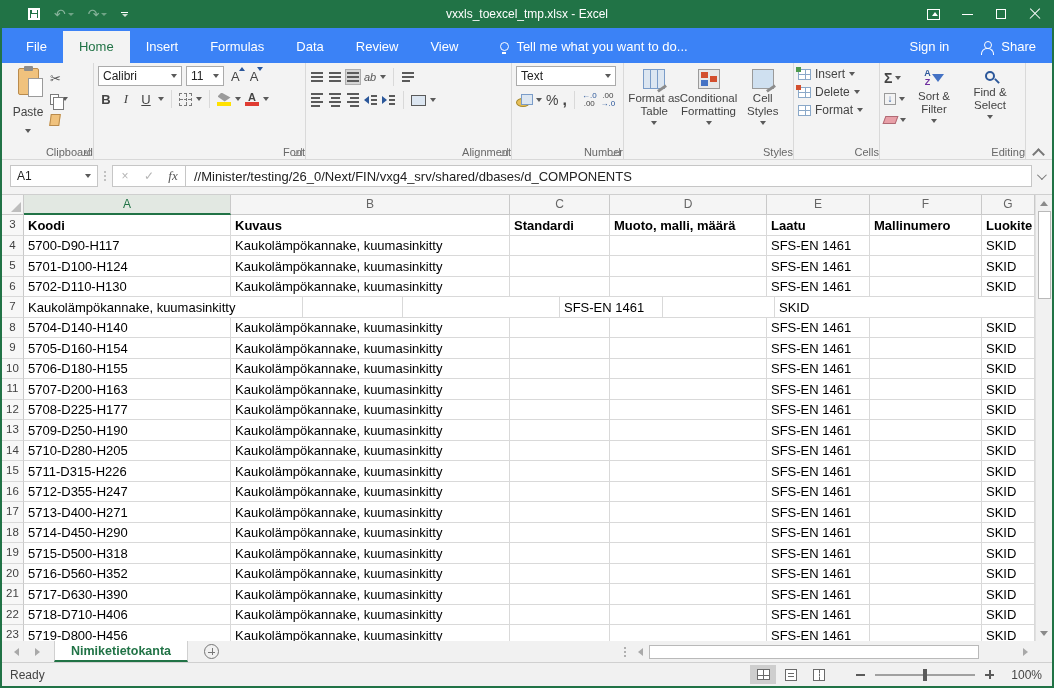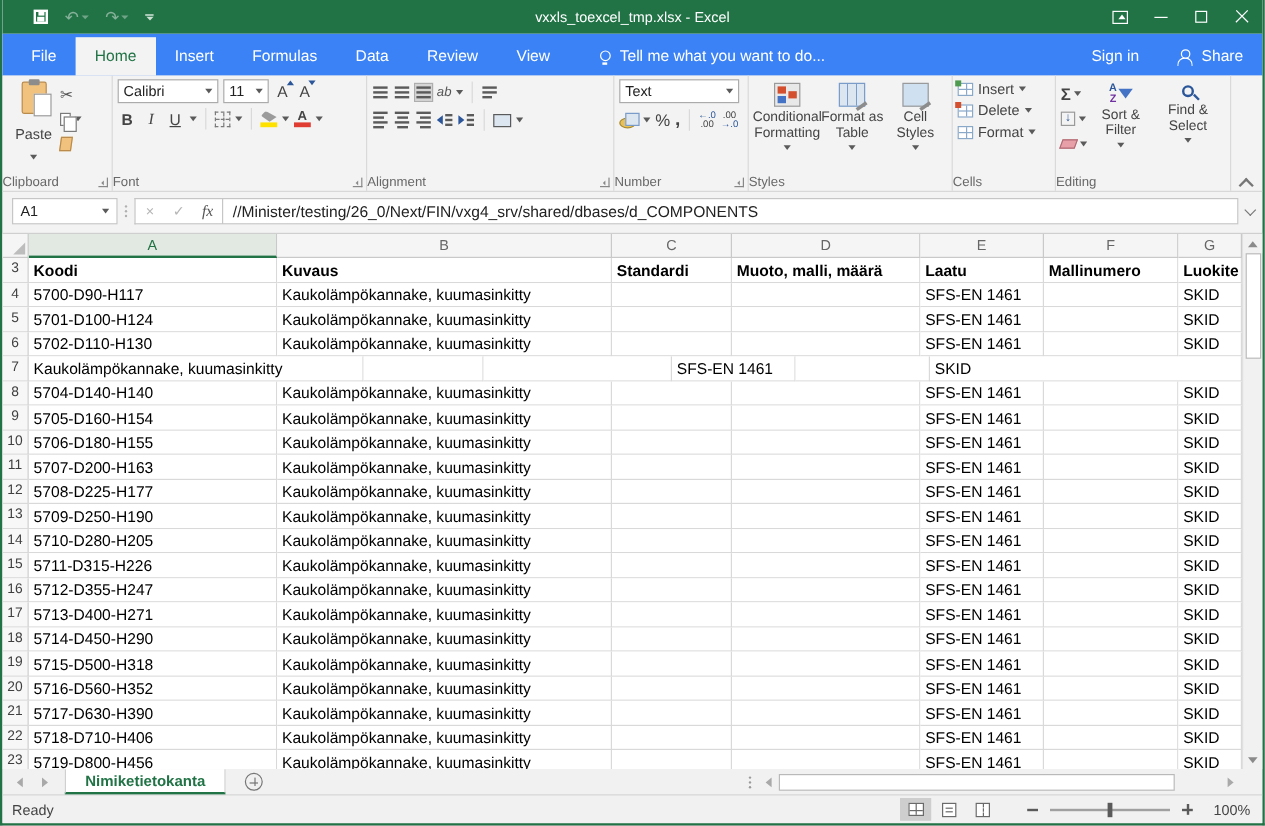--- a/index.html
+++ b/index.html
@@ -44,21 +44,21 @@
   .tr-right{ margin-left:auto; display:flex; align-items:center; gap:0; }
   .signin{ font-size:13px; padding:0 18px 9px; }
   .sharebtn{ display:flex; align-items:center; gap:6px; font-size:13px; padding:0 16px 9px 14px; }
   .i-person{ width:14px; height:12px; position:relative; }
   .i-person:before{ content:''; position:absolute; left:3px; top:0; width:6px; height:6px; border:1.3px solid #fff; border-radius:50%; }
   .i-person:after{ content:''; position:absolute; left:0; bottom:-2px; width:11px; height:6px; border:1.3px solid #fff; border-bottom:none; border-radius:6px 6px 0 0; }
 
   
   .ribbon{ height:97px; flex:0 0 97px; background:#f3f3f3; border-bottom:1px solid #d8d8d8; display:flex; position:relative; }
   .rgroup{ position:relative; border-right:1px solid #d9d9d9; padding:3px 4px 16px; display:flex; }
-  .glabel{ position:absolute; bottom:1px; left:0; right:0; text-align:left; font-size:11px; color:#686868; }
+  .glabel{ position:absolute; bottom:1px; left:0; right:0; text-align:right; font-size:11px; color:#686868; }
   .launcher{ position:absolute; right:3px; bottom:3px; width:8px; height:8px; border-bottom:1px solid #888; border-right:1px solid #888; }
   .launcher:after{ content:''; position:absolute; right:1px; bottom:1px; width:0;height:0; border-top:3px solid transparent; border-left:3px solid #888; transform:rotate(45deg); }
   .dd{ width:0;height:0;border-left:3px solid transparent;border-right:3px solid transparent;border-top:4px solid #5a5a5a; }
   .btnrow{ display:flex; align-items:center; gap:4px; }
 
   
   .g-clip{ width:92px; }
   .paste{ display:flex; flex-direction:column; align-items:center; width:44px; padding-top:2px; gap:10px; font-size:12px; color:#444; }
   .i-clipboard{ width:21px; height:27px; background:#f0c27d; border:1px solid #b98b4d; border-radius:2px; position:relative; }
   .i-clipboard:before{ content:''; position:absolute; top:-3px; left:5px; width:9px; height:5px; background:#8c8c8c; border-radius:1px; }
@@ -452,27 +452,27 @@
         <span class="vsep"></span>
         <span class="dec"><span class="blue">←.0</span><br><span>.00</span></span>
         <span class="dec"><span>.00</span><br><span class="blue">→.0</span></span>
       </div>
       <div class="glabel">Number</div>
       <span class="launcher"></span>
     </div>
 
     <div class="rgroup g-styles">
       <div class="bigbtn">
+        <span class="i-fmttable"></span>
+        <span>Format as Table</span>
+        <span class="dd"></span>
+      </div>
+      <div class="bigbtn">
         <span class="i-condfmt"></span>
         <span>Conditional Formatting</span>
-        <span class="dd"></span>
-      </div>
-      <div class="bigbtn">
-        <span class="i-fmttable"></span>
-        <span>Format as Table</span>
         <span class="dd"></span>
       </div>
       <div class="bigbtn">
         <span class="i-cellstyles"></span>
         <span>Cell Styles</span>
         <span class="dd"></span>
       </div>
       <div class="glabel">Styles</div>
     </div>
 

